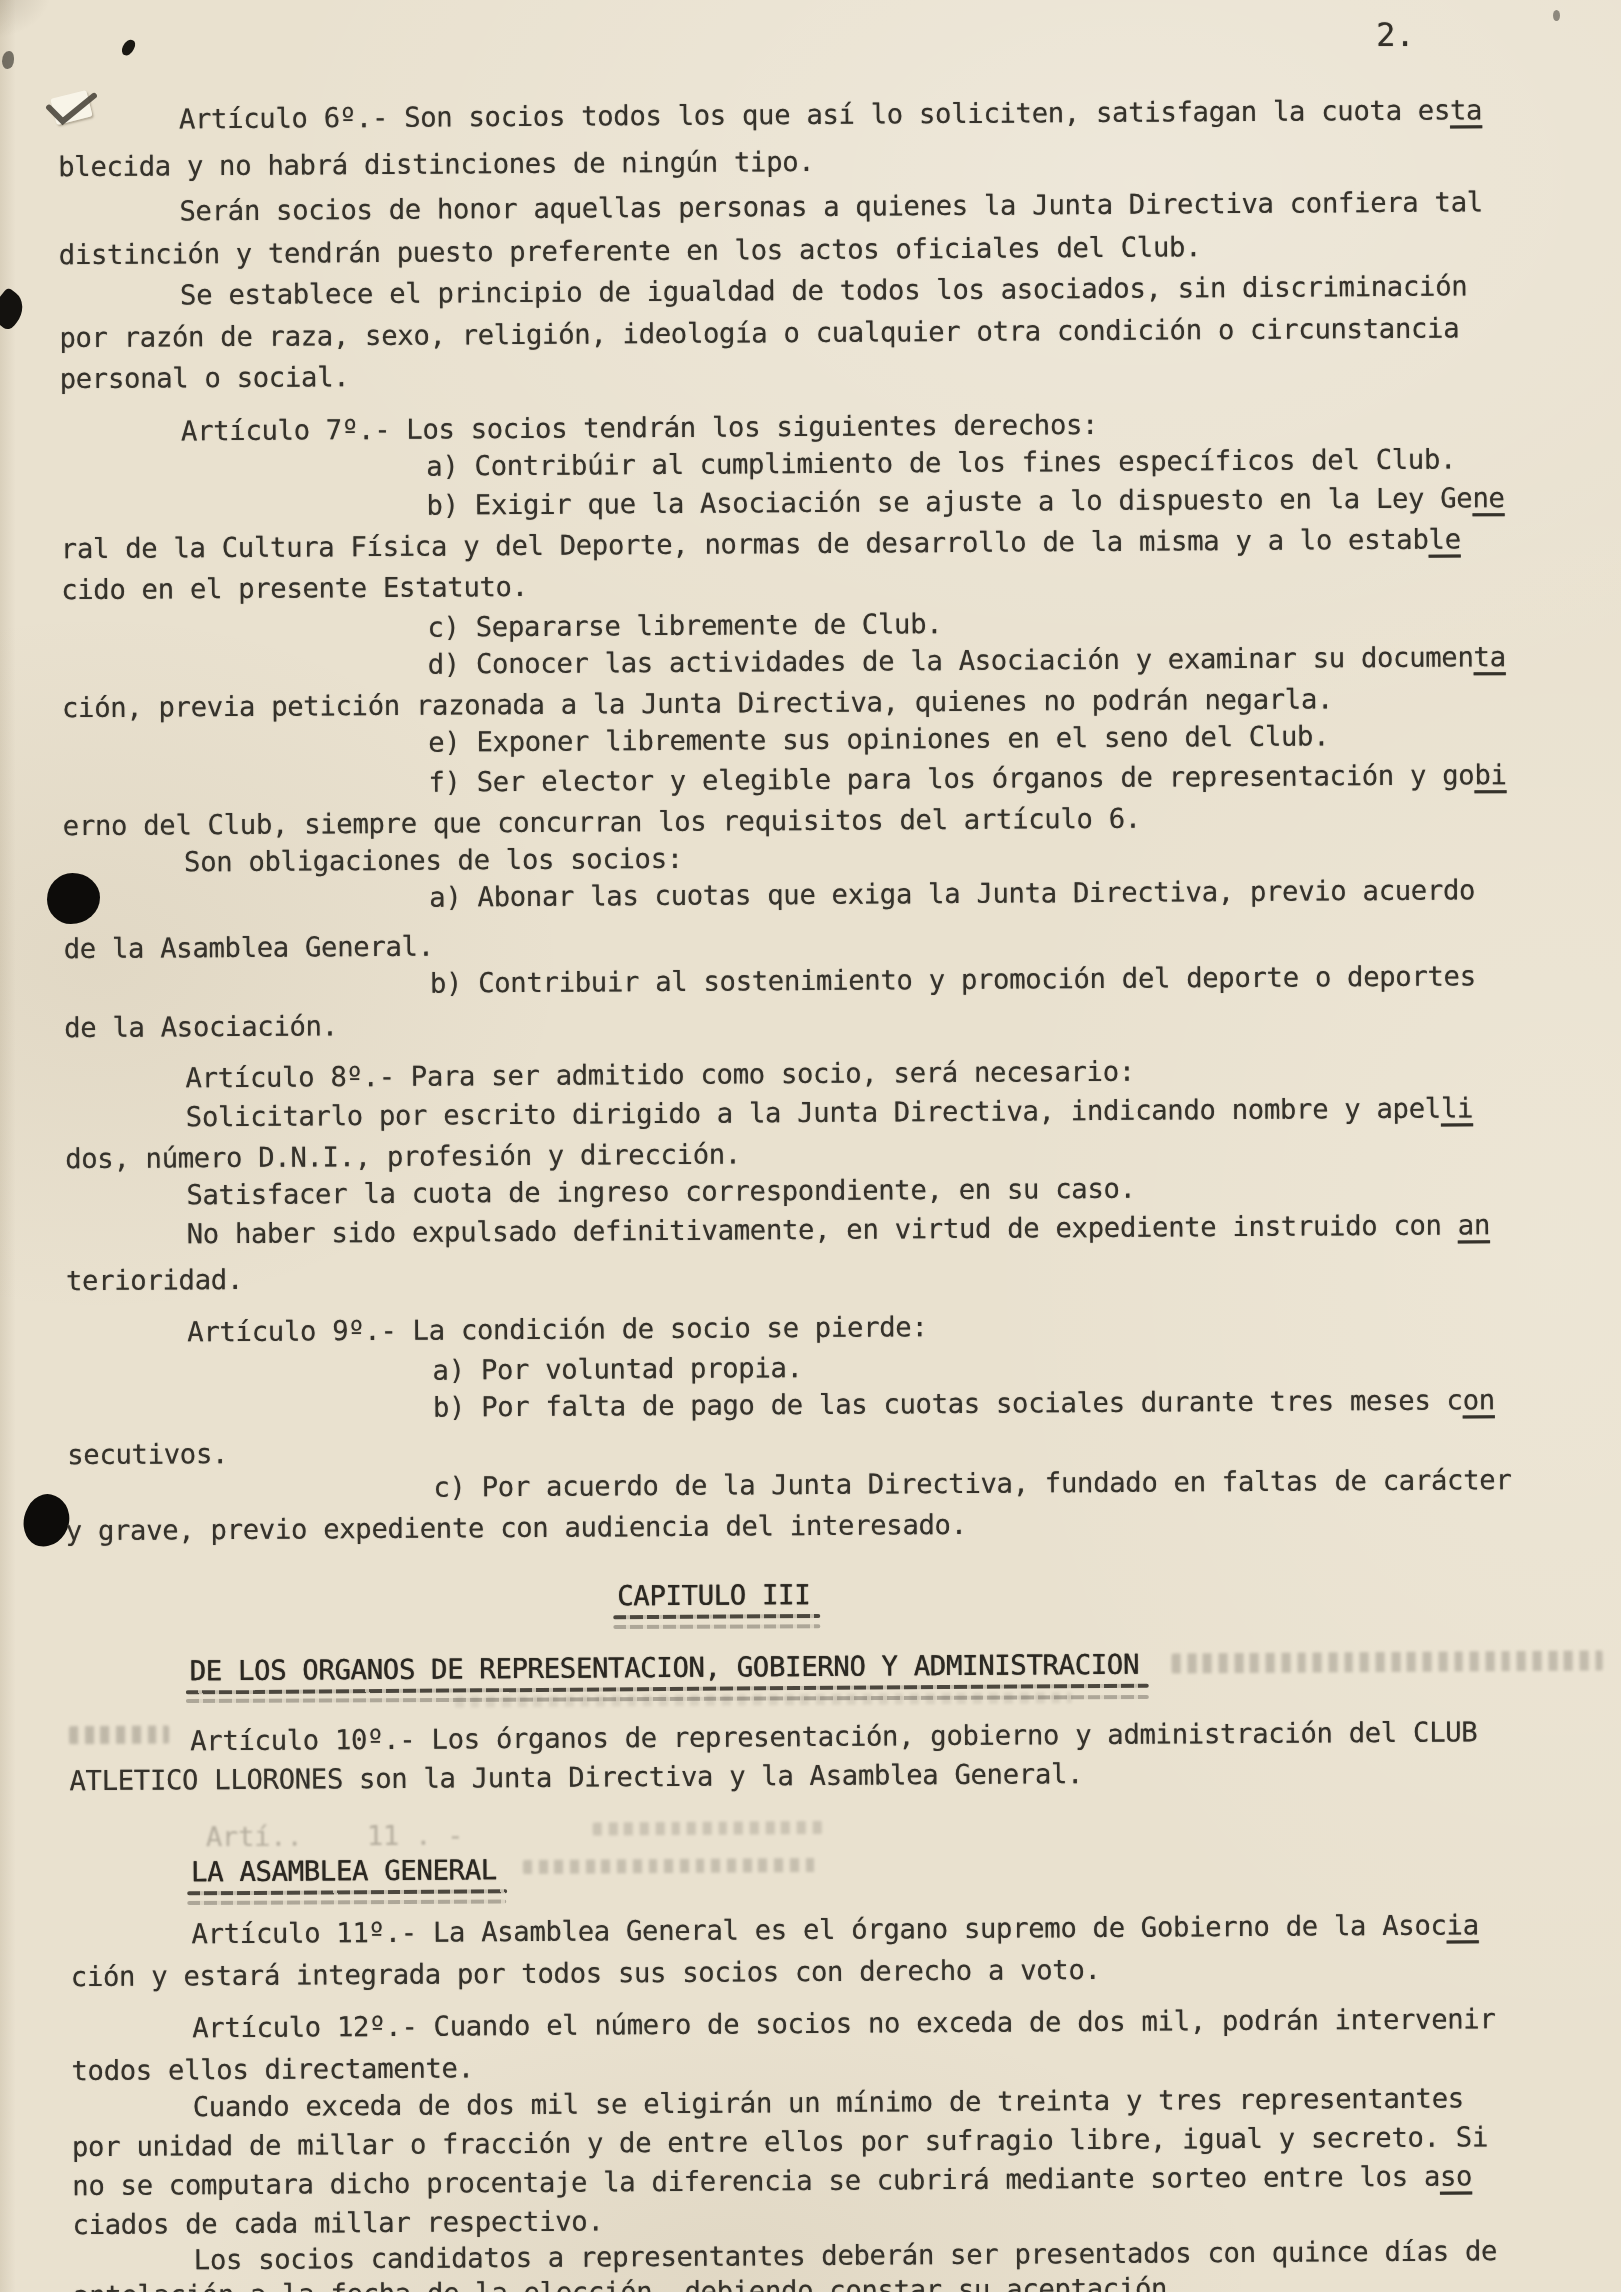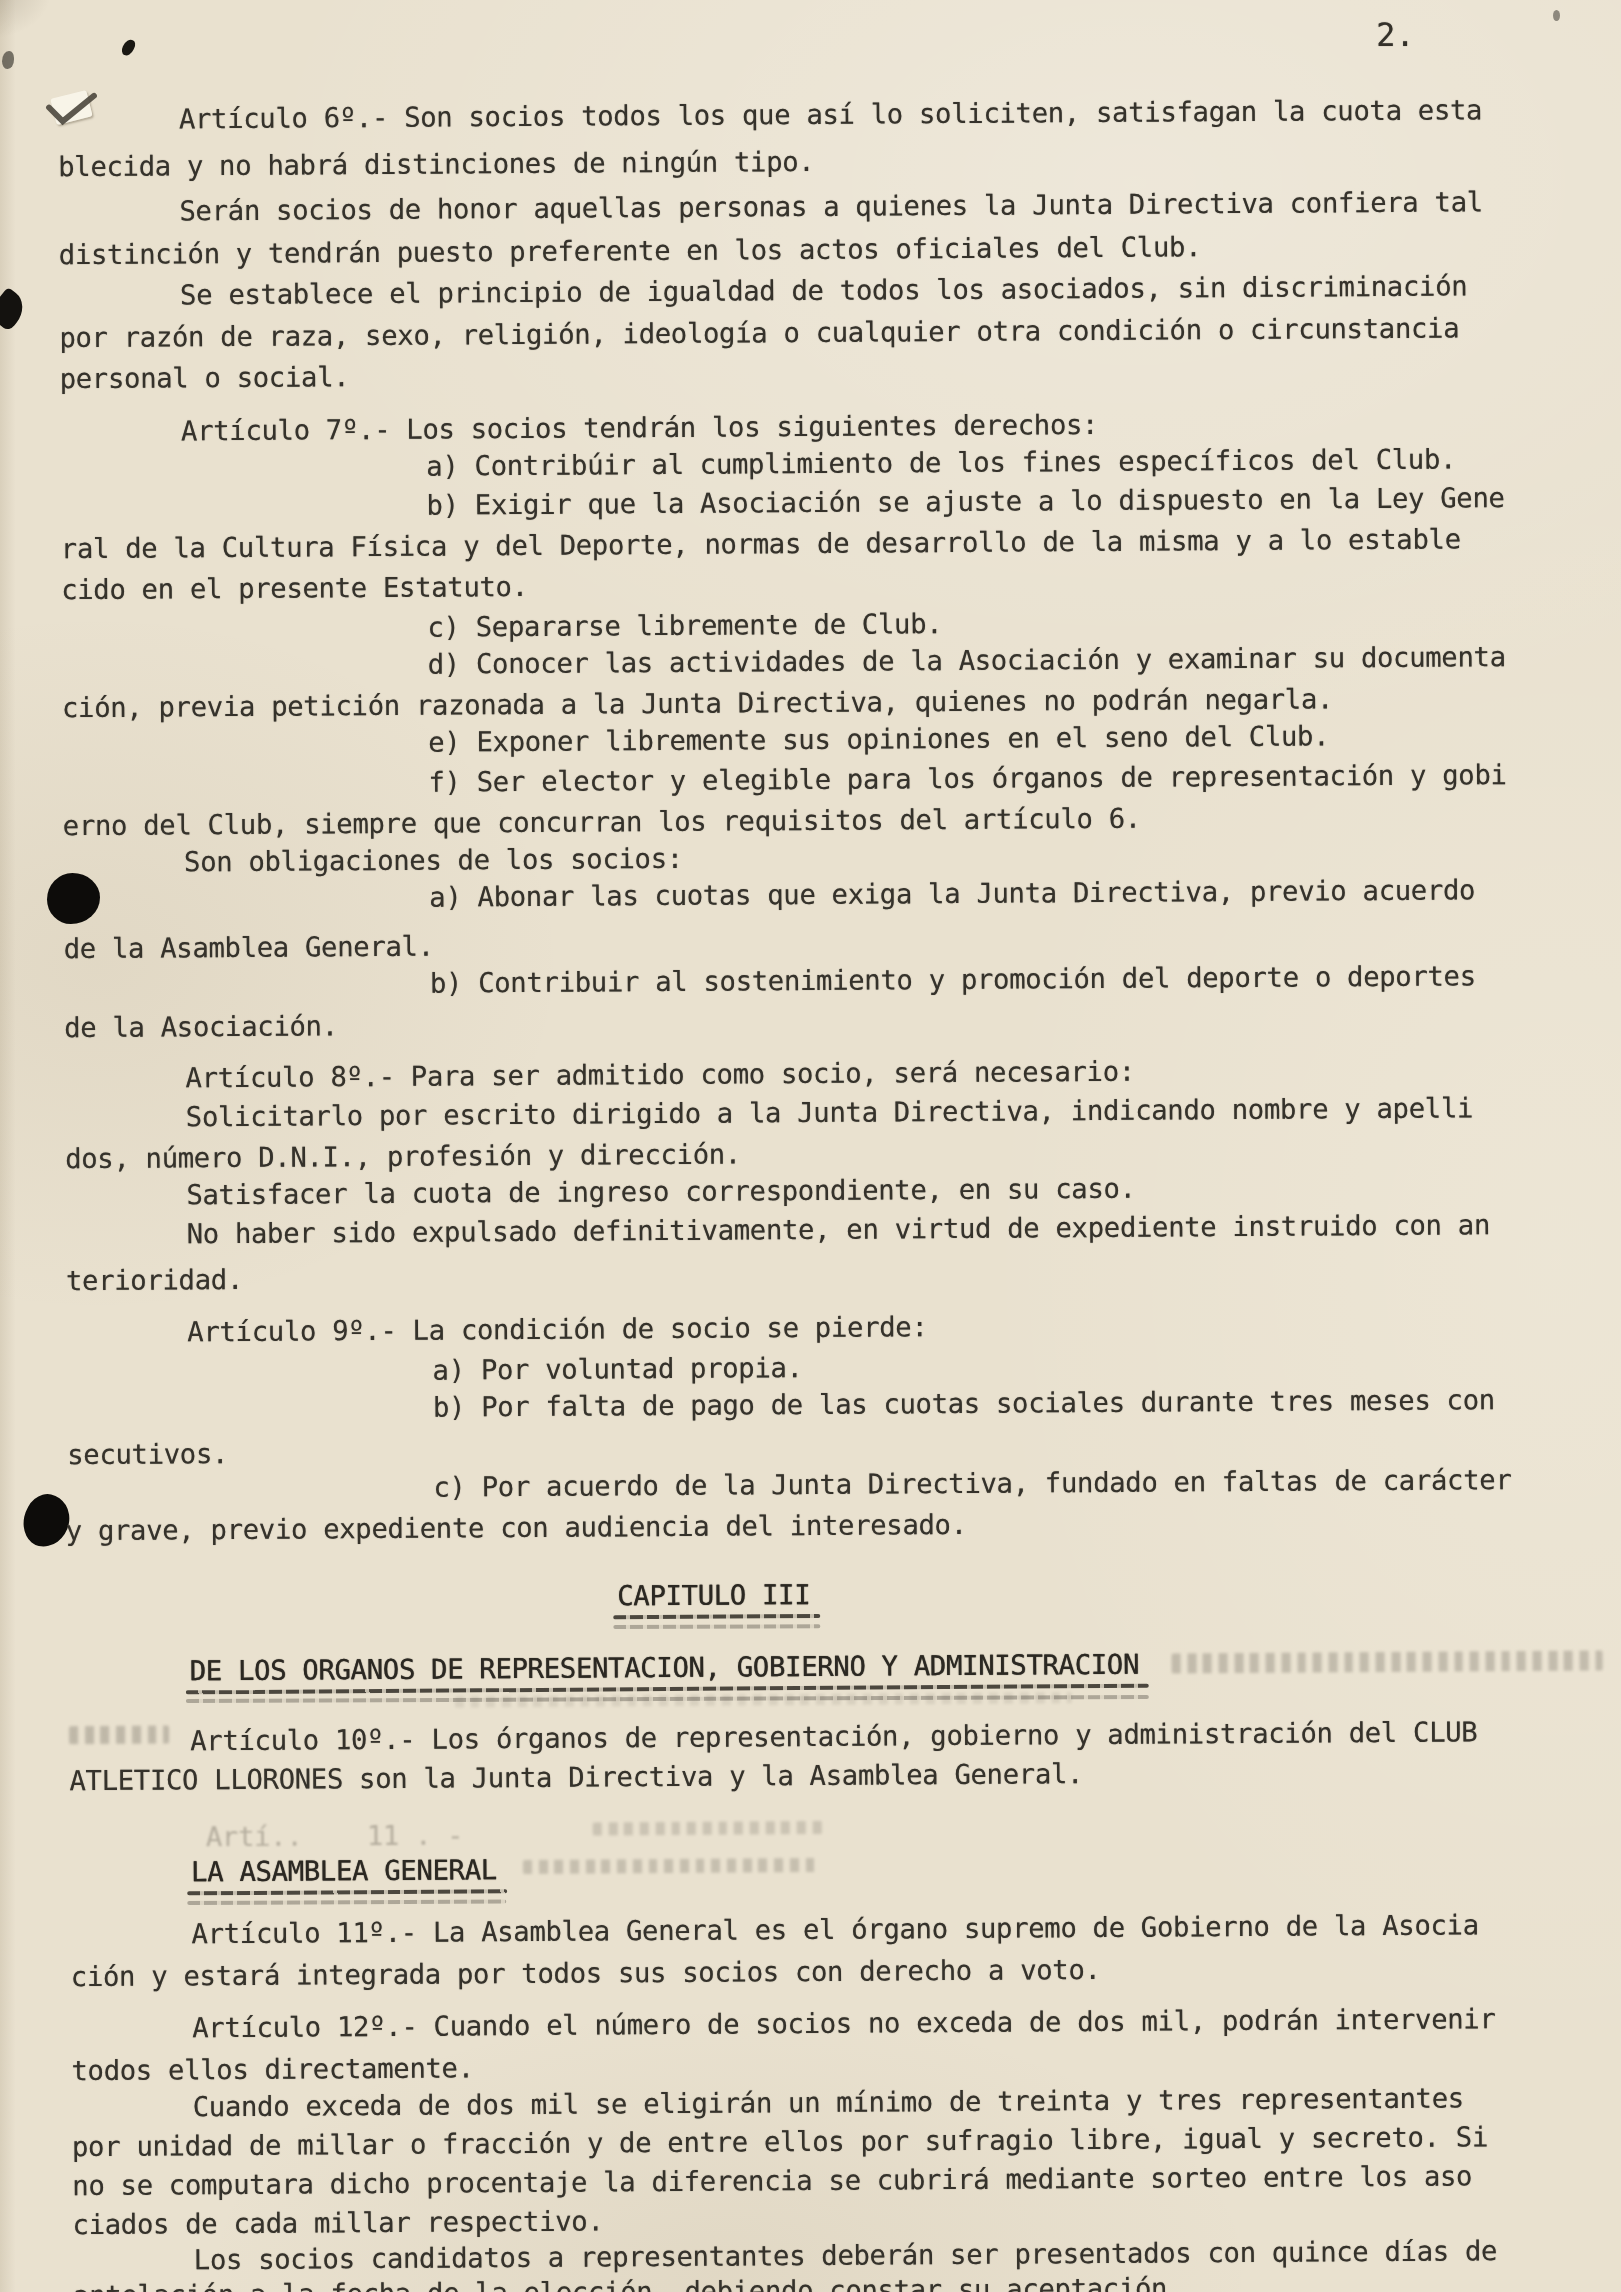--- a/index.html
+++ b/index.html
@@ -15,21 +15,21 @@
       #e9e1cf;
     font-family:"DejaVu Sans Mono",monospace;
   }
   .text-layer{position:absolute;left:0;top:0;width:100%;height:100%;transform:rotate(-0.4deg);transform-origin:50% 50%;}
   .line{
     position:absolute;white-space:pre;
     font-family:"DejaVu Sans Mono",monospace;
     font-size:27.4px;line-height:33px;letter-spacing:-0.4px;
     color:#35322b;text-shadow:0 0 1px rgba(53,50,43,.55);
   }
-  .line .tail{text-decoration-thickness:2.5px;text-underline-offset:5.9px;}
+  .line .tail{text-decoration:underline;text-decoration-thickness:2.5px;text-underline-offset:5.9px;}
   .line.heading{color:#2b2822;text-shadow:0 0 1px rgba(43,40,34,.85), 0.5px 0 0 rgba(43,40,34,.3);}
   .hrule{
     position:absolute;left:-3.9px;right:-9.8px;top:36px;height:3.9px;border-radius:2px;
     background:repeating-linear-gradient(90deg, rgba(48,44,37,.85) 0 12.7px, rgba(48,44,37,.18) 12.7px 16.7px);
   }
   .hrule.rough{top:46px;height:3.9px;opacity:.38;transform:rotate(.15deg);}
   .line.ghost{opacity:.33;filter:blur(1.1px);color:#4a443a;text-shadow:none;}
   .page-number{
     position:absolute;left:1384px;top:19.6px;
     font-size:32px;color:#34312a;text-shadow:0 0 1px rgba(52,49,42,.6);

